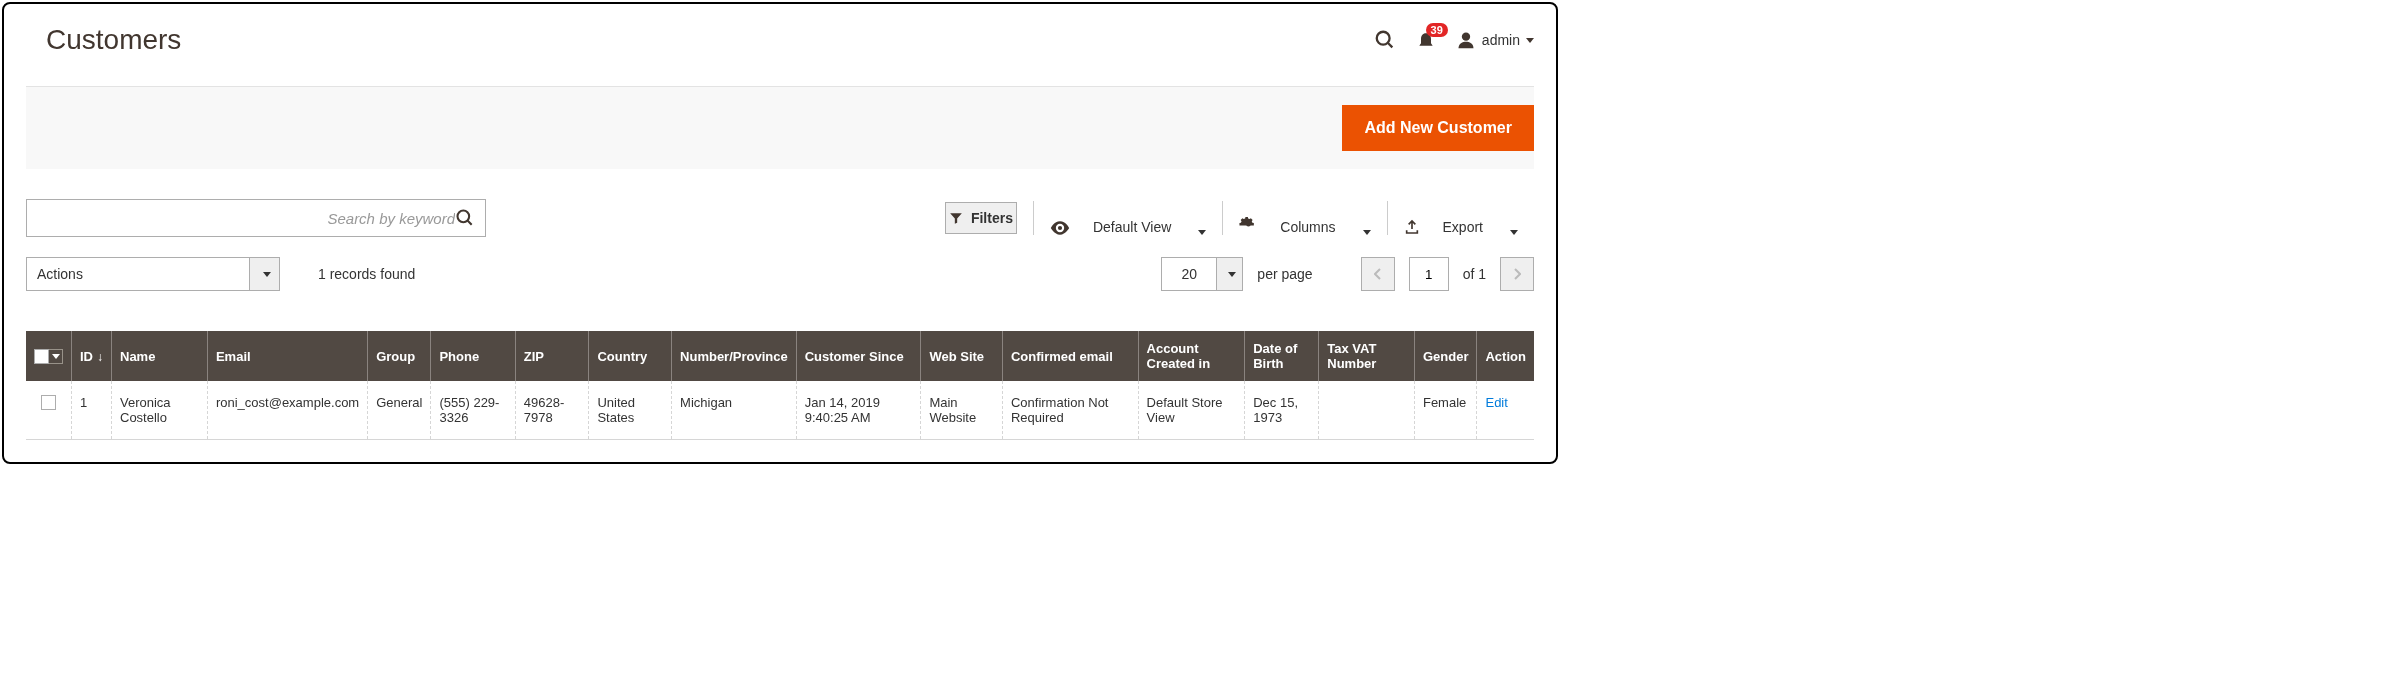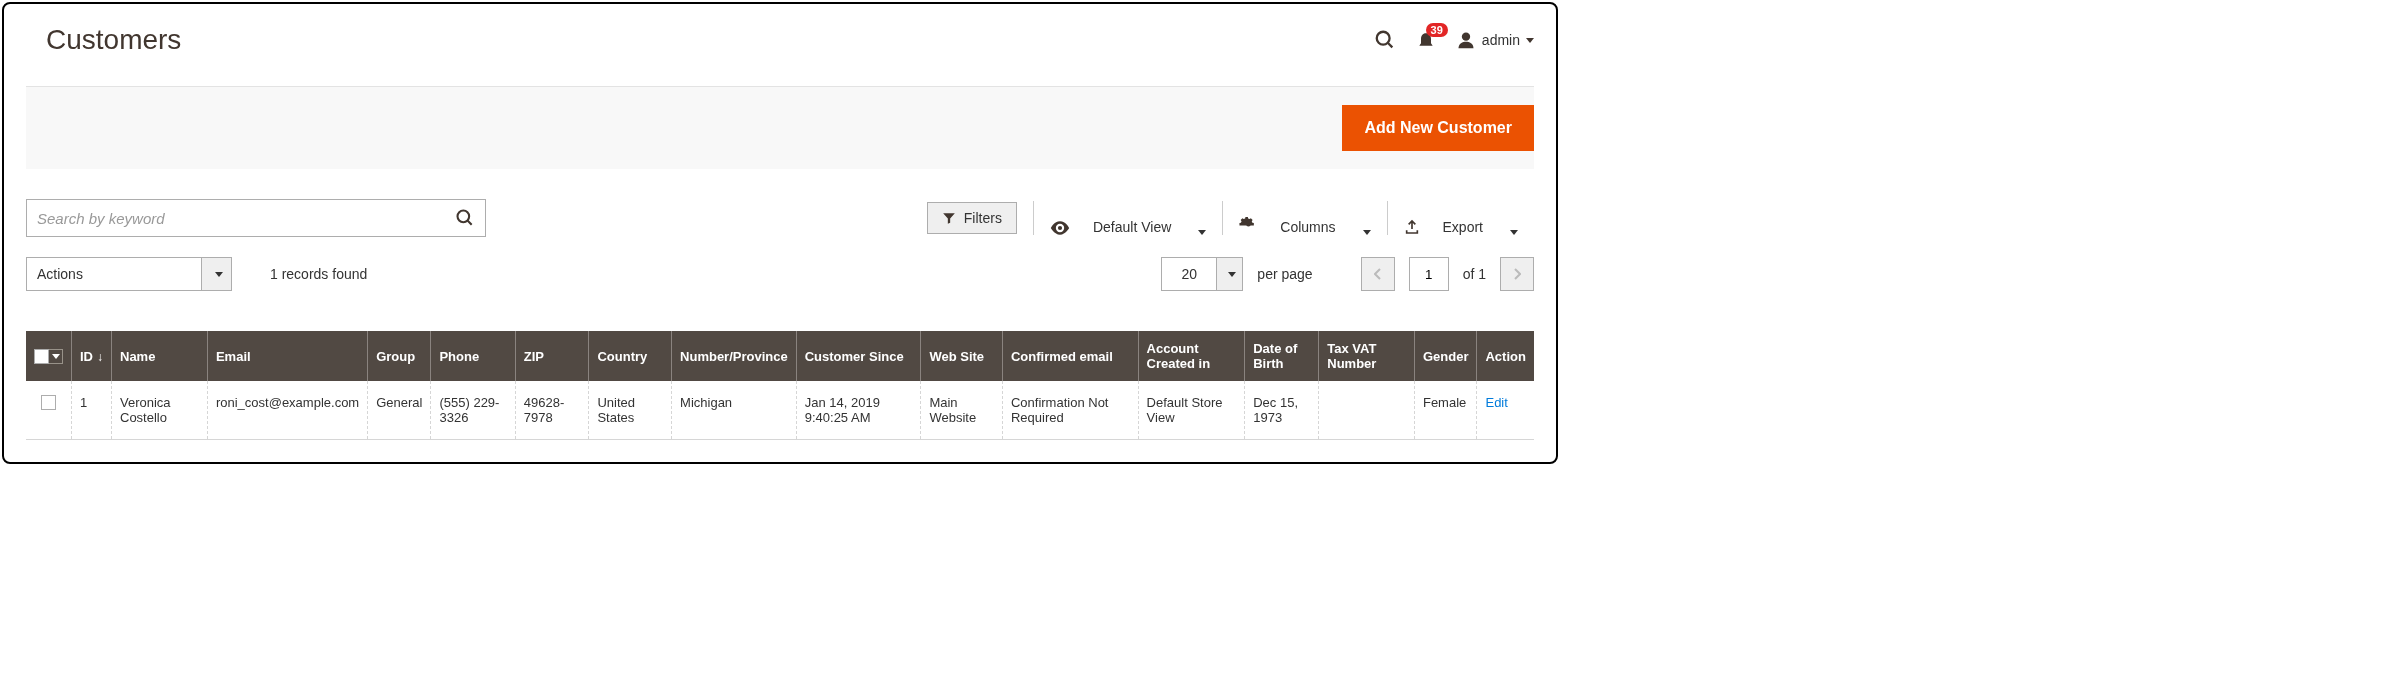--- a/index.html
+++ b/index.html
@@ -12,33 +12,33 @@
 .icon-btn { cursor: pointer; position: relative; display: flex; align-items: center; }
 .badge { position: absolute; top: -6px; right: -12px; background: #e22626; color: #fff; border-radius: 10px; font-size: 11px; font-weight: 700; padding: 1px 5px; min-width: 18px; text-align: center; }
 .user-menu { display: flex; align-items: center; gap: 6px; cursor: pointer; }
 .caret { width: 0; height: 0; border-left: 4px solid transparent; border-right: 4px solid transparent; border-top: 5px solid #41362f; }
 
 .toolbar-primary { background: #f8f8f8; border-top: 1px solid #e3e3e3; padding: 18px 0; display: flex; justify-content: flex-end; margin-bottom: 30px; }
 .btn-primary { background: #eb5202; color: #fff; border: none; font-size: 16px; font-weight: 600; padding: 14px 22px; cursor: pointer; }
 
 .controls-row { display: flex; align-items: center; justify-content: space-between; margin-bottom: 20px; }
 .search-box { display: flex; align-items: center; border: 1px solid #adadad; width: 460px; height: 38px; padding: 0 10px; }
-.search-box input { border: none; outline: none; flex: 1; font-size: 15px; font-style: italic; color: #0f172a; background: transparent; }
+.search-box input { border: none; outline: none; flex: 1; font-size: 15px; font-style: italic; color: #0f172a; background: transparent; text-align: right; }
 .search-box input::placeholder { font-style: italic; color: #999; }
 
 .right-controls { display: flex; align-items: center; gap: 0; }
 .ctrl { display: flex; align-items: flex-end; gap: 23px; padding: 0 16px; cursor: pointer; height: 34px; }
-.filters-btn { background: #efefef; border: 1px solid #adadad; padding: 7px 14px; display: flex; align-items: center; gap: 8px; font-weight: 400; cursor: pointer; }
+.filters-btn { background: #efefef; border: 1px solid #adadad; padding: 7px 3px; display: flex; align-items: center; gap: 8px; font-weight: 700; cursor: pointer; }
 .divider { width: 1px; height: 34px; background: #ccc; }
 .ctrl-label { font-weight: 400; font-size: 14px; }
 .small-caret { width: 0; height: 0; border-left: 4px solid transparent; border-right: 4px solid transparent; border-top: 5px solid #333; margin-left: 4px; }
 
 .row2 { display: flex; align-items: center; justify-content: space-between; margin-bottom: 20px; }
 .actions-sel { display: flex; align-items: center; }
-.actions-sel .sel-body { border: 1px solid #adadad; height: 34px; width: 176px; padding: 0 10px; display: flex; align-items: center; font-size: 14px; background: #fff; }
+.actions-sel .sel-body { border: 1px solid #adadad; height: 34px; width: 224px; padding: 0 10px; display: flex; align-items: center; font-size: 14px; background: #fff; }
 .actions-sel .sel-btn { border: 1px solid #adadad; border-left: none; height: 34px; width: 30px; background: #efefef; display: flex; align-items: center; justify-content: center; }
 .records { margin-left: 38px; font-size: 14px; }
 .pager { display: flex; align-items: center; gap: 14px; }
 .pg-sel { display: flex; padding-left: 8px; }
 .pg-sel .sel-body { border: 1px solid #adadad; height: 34px; width: 56px; display: flex; align-items: center; justify-content: center; background: #fff; }
 .pg-sel .sel-btn { border: 1px solid #adadad; border-left: none; height: 34px; width: 26px; background: #efefef; display: flex; align-items: center; justify-content: center; }
 .pg-btn { width: 34px; height: 34px; border: 1px solid #adadad; background: #efefef; display: flex; align-items: center; justify-content: center; cursor: pointer; }
 .pg-btn.disabled { color: #bbb; }
 .pg-input { width: 40px; height: 34px; border: 1px solid #adadad; text-align: center; }
 

